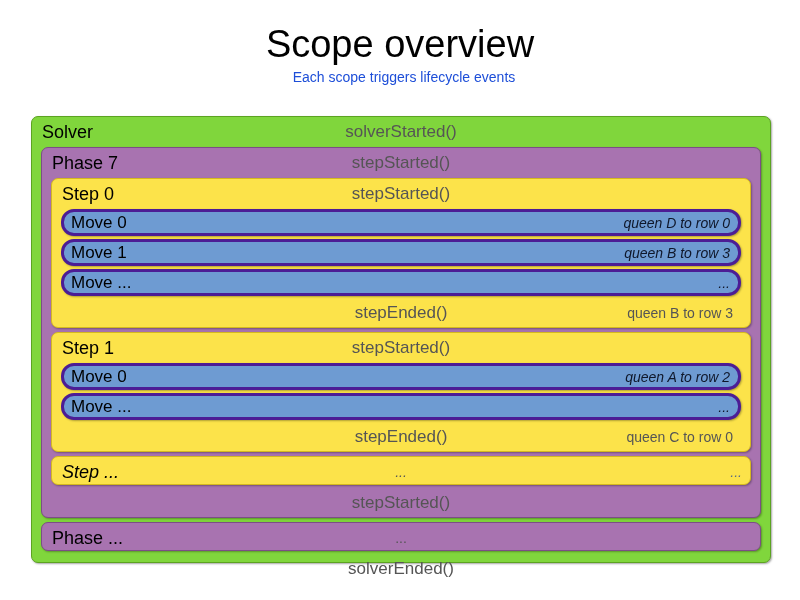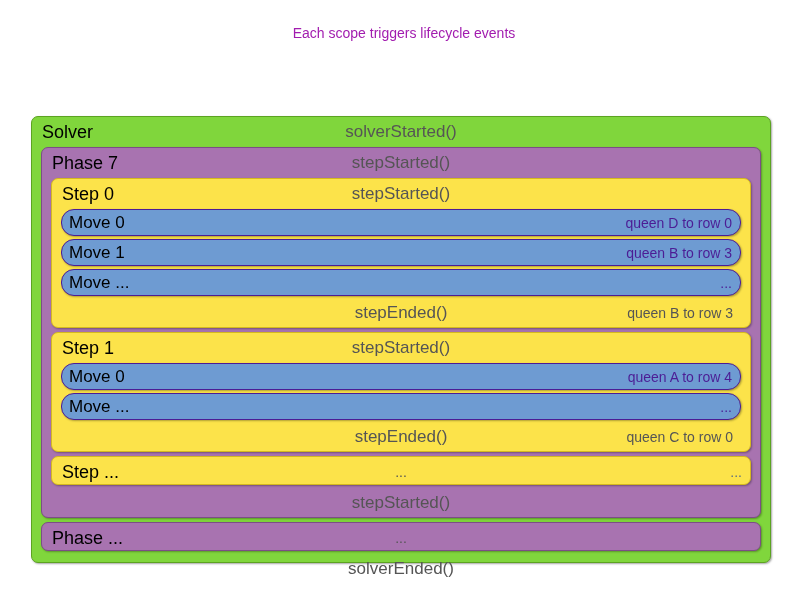--- a/index.html
+++ b/index.html
@@ -28,21 +28,21 @@
   .title {
     font-size: 38px;
     font-weight: normal;
     color: #000000;
     letter-spacing: 0px;
     line-height: 44px;
   }
   .subtitle {
     font-size: 14px;
     font-weight: normal;
-    color: #a21caf;
+    color: #1d4ed8;
     line-height: 18px;
     margin-top: 2px;
     padding-left: 8px;
   }
 
   
   .scope {
     position: relative;
     border-radius: 7px;
     box-sizing: border-box;
@@ -77,21 +77,21 @@
     border: 1px solid #D4B91F;
     border-radius: 7px;
     box-shadow: 1px 1px 2px rgba(0,0,0,0.30);
     padding: 0 9px;
     box-sizing: border-box;
   }
 
   
   .move {
     background: #6E9BD2;
-    border: 1px solid #4c1d95;
+    border: 3px solid #4c1d95;
     border-radius: 13px;
     box-shadow: 1px 1px 2px rgba(0,0,0,0.30);
     box-sizing: border-box;
     height: 27px;
     margin-bottom: 3px;
     position: relative;
   }
   .row-label {
     position: absolute;
     left: 6px;
@@ -121,21 +121,21 @@
     color: #555555;
     white-space: nowrap;
   }
   .row-detail.dots {
     font-size: 14px;
     color: #5A6C85;
   }
 
   
   .move .row-label { font-size: 17px; left: 7px; }
-  .move .row-detail { font-size: 14px; color: #4c1d95; }
+  .move .row-detail { font-size: 14px; color: #0f172a; font-style: italic; }
 
   
   .foot {
     position: relative;
     height: 28px;
   }
   .foot-event {
     position: absolute;
     left: 0;
     right: 0;
@@ -173,20 +173,21 @@
     height: 30px;
   }
   .band .row-label { left: 10px; }
 </style>
 </head>
 <body>
 
 <div class="page">
 
   <div class="header">
+    <div class="title">Scope overview</div>
     <div class="subtitle">Each scope triggers lifecycle events</div>
   </div>
 
   <div class="solver scope">
 
     <div class="band">
       <div class="row-label">Solver</div>
       <div class="row-event">solverStarted()</div>
     </div>
 
@@ -232,36 +233,36 @@
 
           <div class="step scope step-block">
             <div class="band">
               <div class="row-label">Step 1</div>
               <div class="row-event">stepStarted()</div>
             </div>
             <div class="step-inner moves-wrap">
 
               <div class="move scope">
                 <div class="row-label">Move 0</div>
-                <div class="row-detail">queen A to row 4</div>
+                <div class="row-detail">queen A to row 2</div>
               </div>
 
               <div class="move scope">
                 <div class="row-label">Move ...</div>
                 <div class="row-detail dots">...</div>
               </div>
 
               <div class="foot">
                 <div class="foot-event">stepEnded()</div>
                 <div class="foot-detail">queen C to row 0</div>
               </div>
             </div>
           </div>
 
-          <div class="step scope step-block" style="height:29px;">
+          <div class="step scope step-block" style="height:29px;font-style:italic;">
             <div class="band">
               <div class="row-label">Step ...</div>
               <div class="row-event" style="font-size:14px;">...</div>
               <div class="row-detail dots">...</div>
             </div>
           </div>
 
           <div class="foot">
             <div class="foot-event">stepStarted()</div>
           </div>

